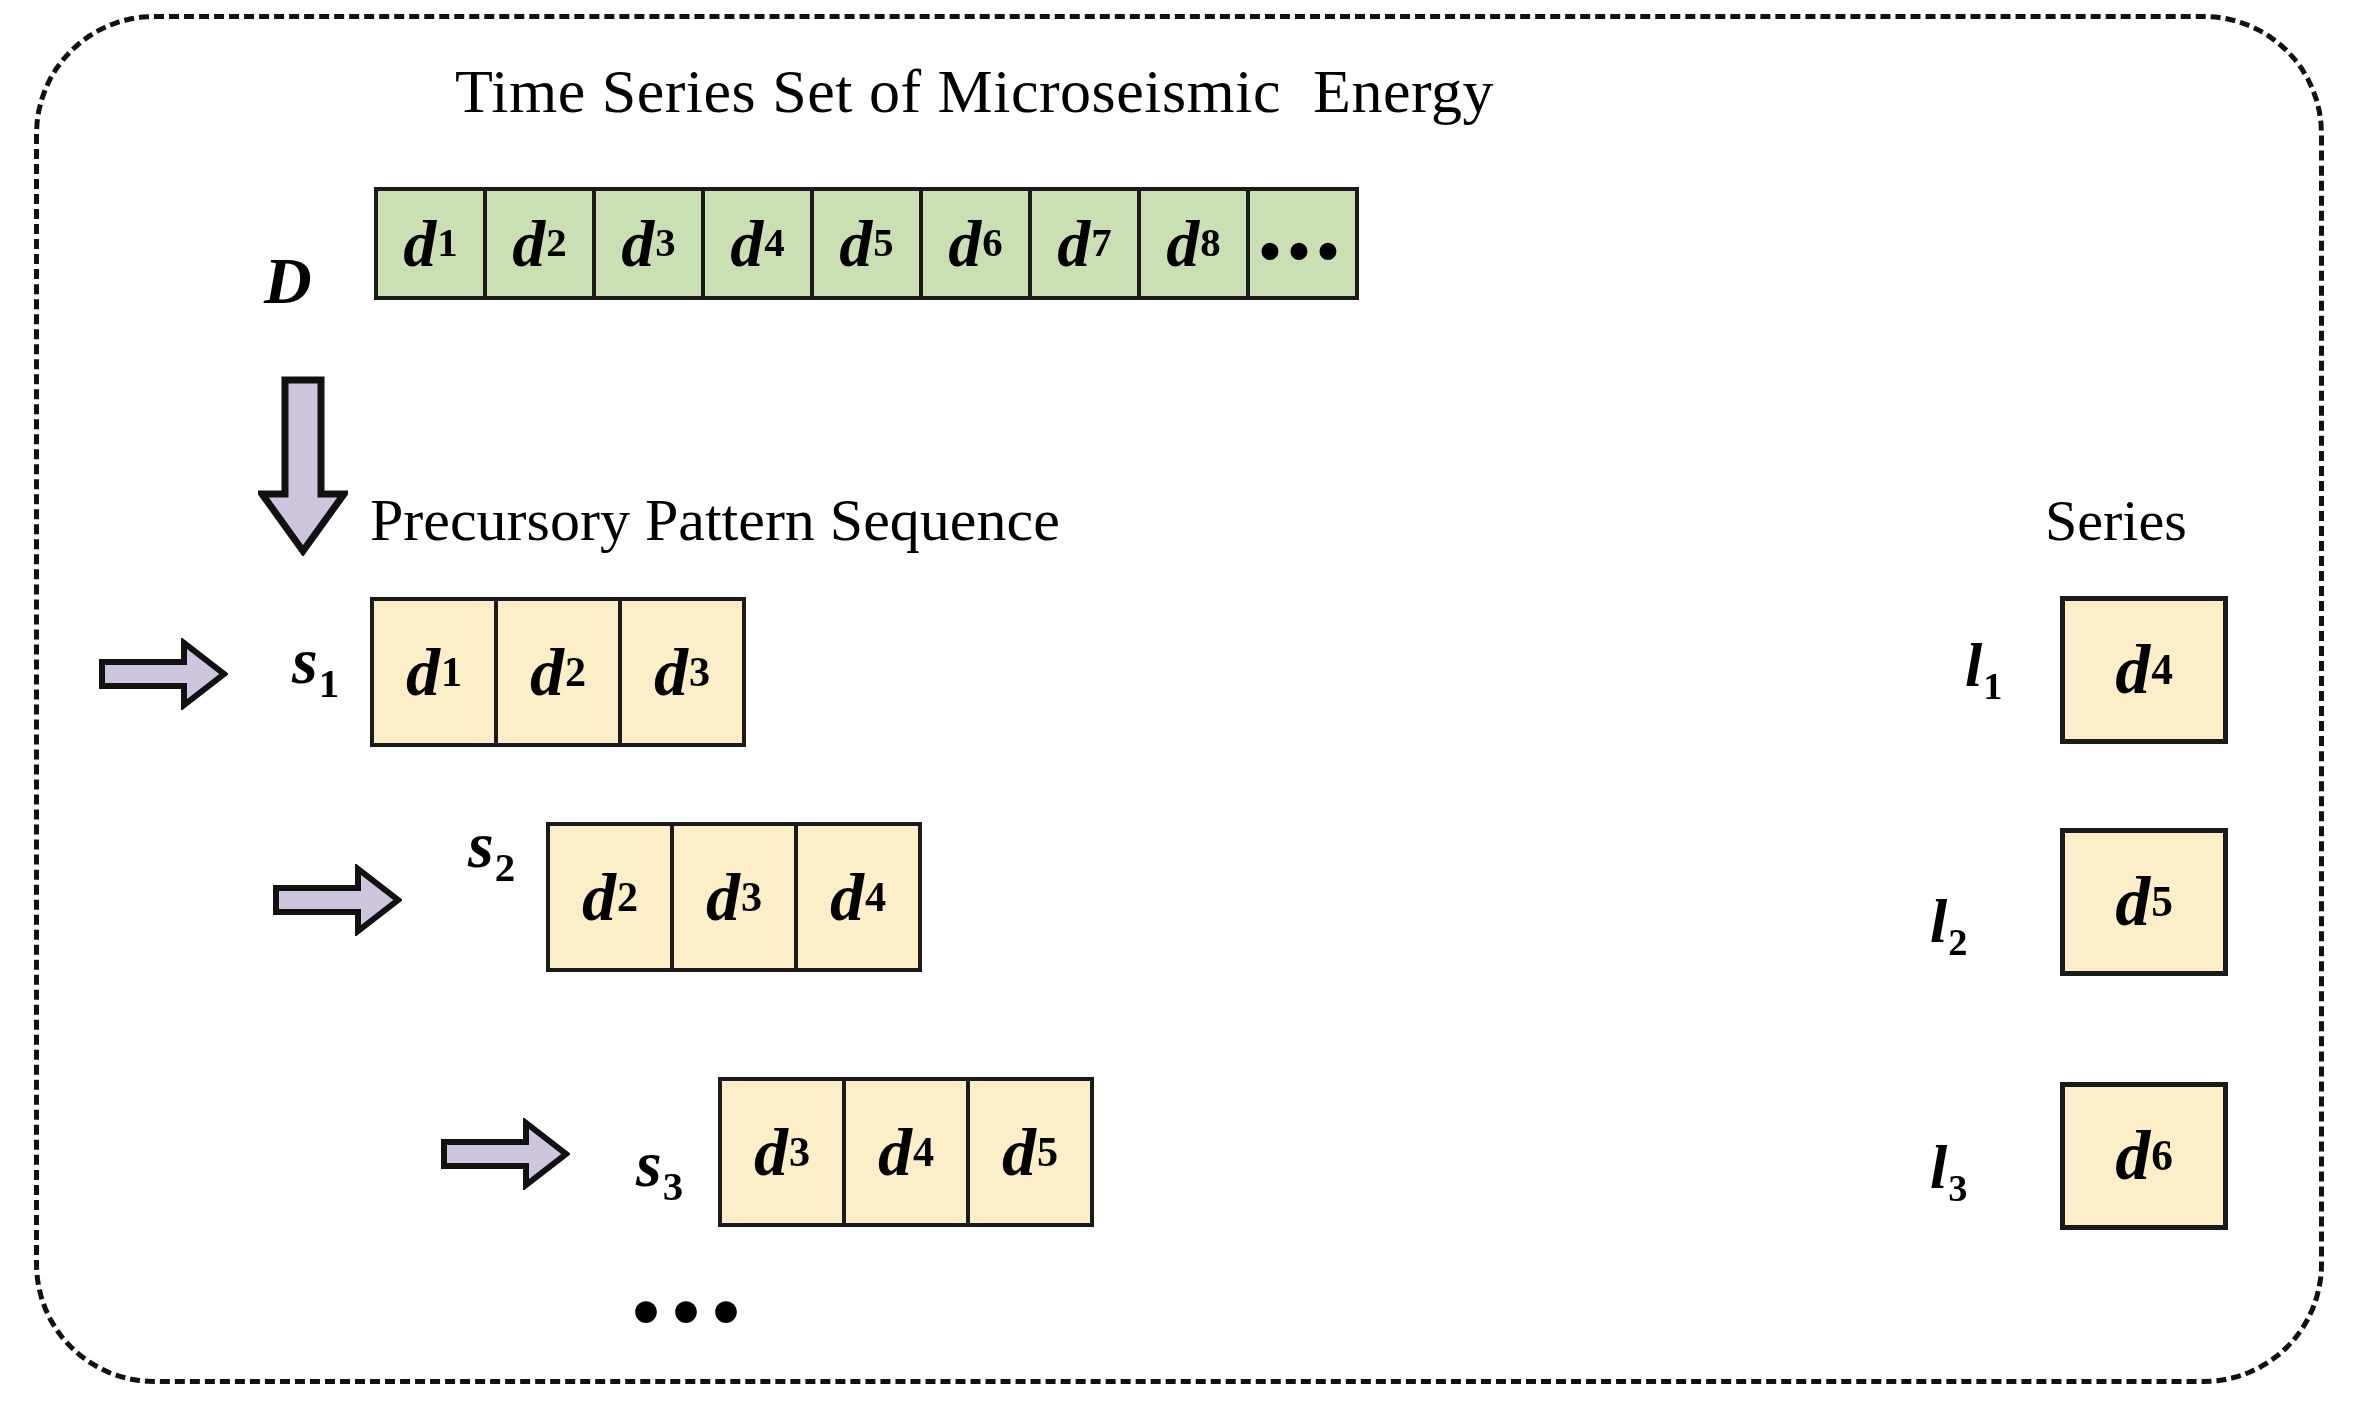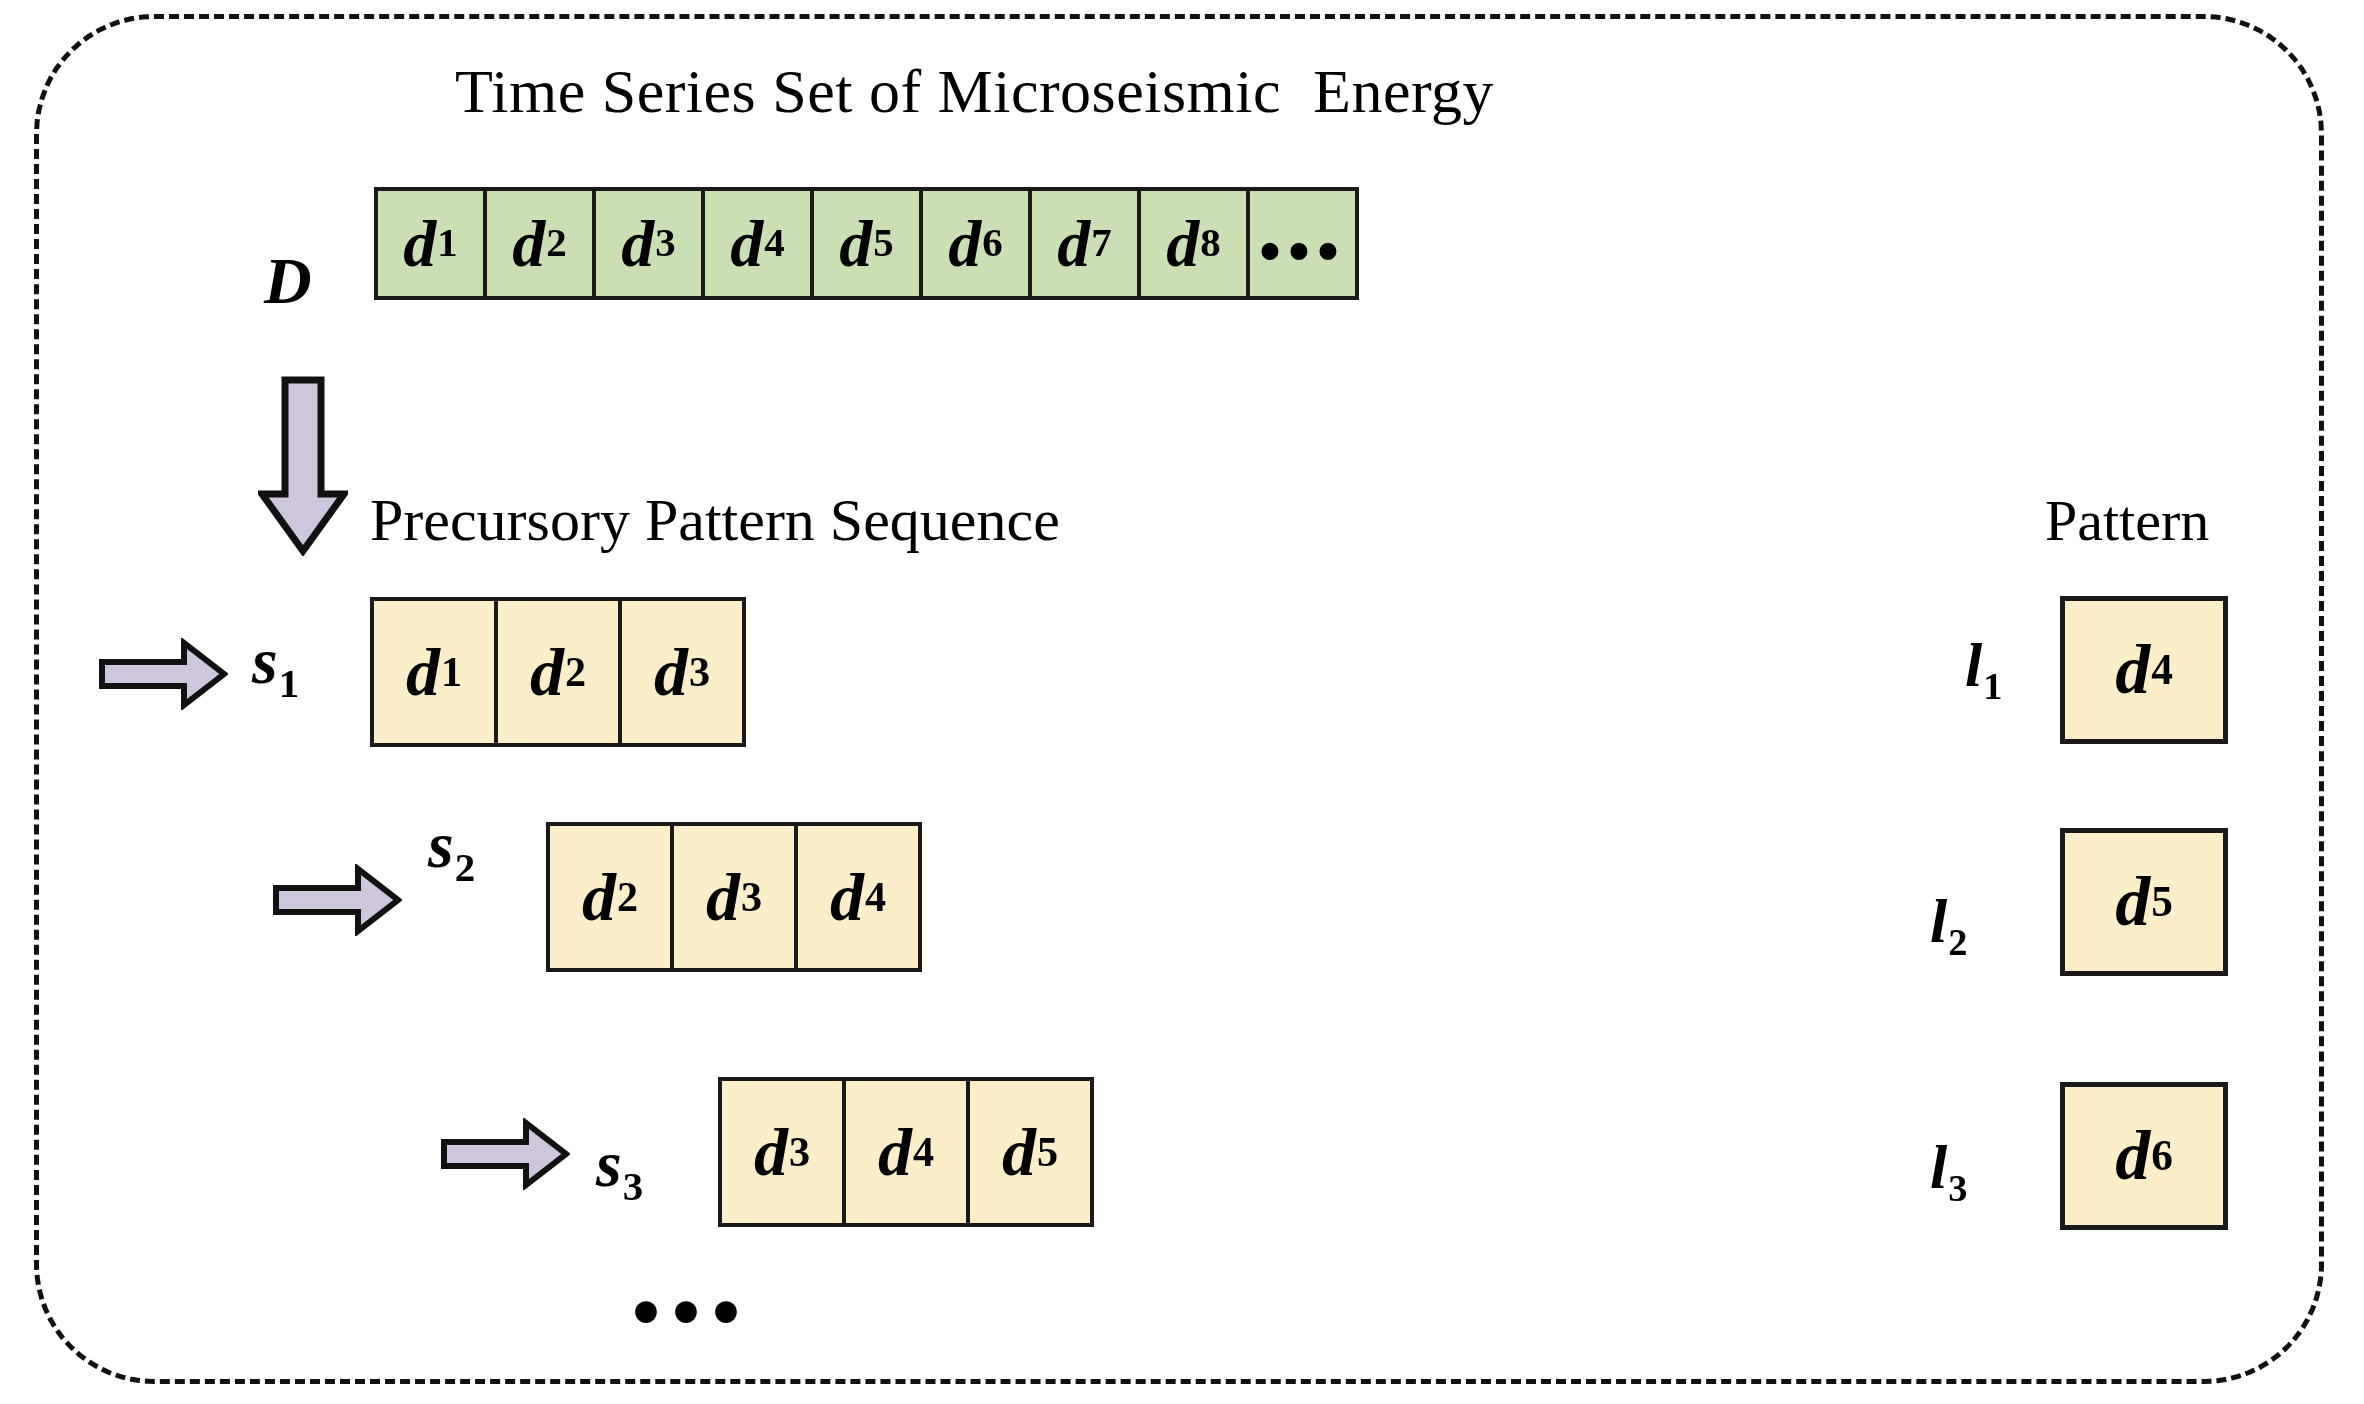--- a/index.html
+++ b/index.html
@@ -64,21 +64,21 @@
     white-space: nowrap;
   }
   .varlabel .sub {
     font-size: 0.62em;
     font-style: normal;
     font-weight: bold;
     vertical-align: sub;
     margin-left: 1px;
   }
   .var-D { font-size: 66px; }
-  .var-s { font-size: 66px; }
+  .var-s { font-size: 66px; margin-left: 40px; }
   .var-l { font-size: 62px; }
 
   
   .cellrow {
     position: absolute;
     display: flex;
     flex-direction: row;
   }
   .cell {
     box-sizing: border-box;
@@ -229,21 +229,21 @@
   </div>
 
   <div class="arrow-down" style="left:258px; top:376px;">
     <svg width="90" height="180" viewBox="0 0 90 180" xmlns="http://www.w3.org/2000/svg">
       <polygon points="27,4 63,4 63,118 86,118 45,175 4,118 27,118" fill="#cdc6dd" stroke="#111111" stroke-width="7" stroke-linejoin="miter"></polygon>
     </svg>
   </div>
 
   <div class="heading title-sub" style="left:370px; top:490px;">Precursory Pattern Sequence</div>
 
-  <div class="heading title-labels" style="left:2045px; top:492px;">Pattern</div>
+  <div class="heading title-labels" style="left:2045px; top:492px;">Series</div>
 
   <div class="arrow-right" style="left:98px; top:638px;">
     <svg width="130" height="72" viewBox="0 0 130 72" xmlns="http://www.w3.org/2000/svg">
       <polygon points="4,24 86,24 86,5 126,36 86,67 86,48 4,48" fill="#cdc6dd" stroke="#111111" stroke-width="6" stroke-linejoin="miter"></polygon>
     </svg>
   </div>
   <div class="varlabel var-s" style="left:252px; top:628px;"><span>s</span><span class="sub">1</span></div>
 
   <div class="cellrow row-s row-s1">
     <div class="cell yellow-cell">

